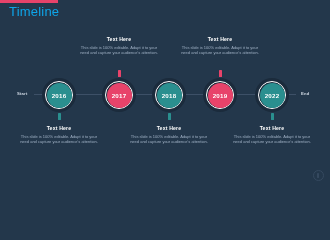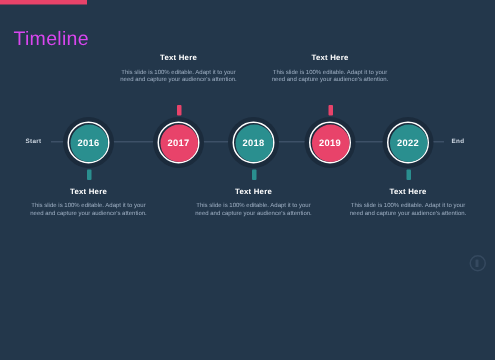--- a/index.html
+++ b/index.html
@@ -31,24 +31,24 @@
     top: 0;
     width: 58px;
     height: 3px;
     background: #e8436a;
   }
 
   
   #page-title {
     position: absolute;
     left: 9px;
-    top: 19px;
+    top: 5px;
     font-size: 13px;
     line-height: 14px;
-    color: #d946ef;
+    color: #0ea5e9;
     font-weight: 400;
     letter-spacing: 0.2px;
     white-space: nowrap;
   }
 
   
   #timeline-axis {
     position: absolute;
     left: 34px;
     top: 94px;

